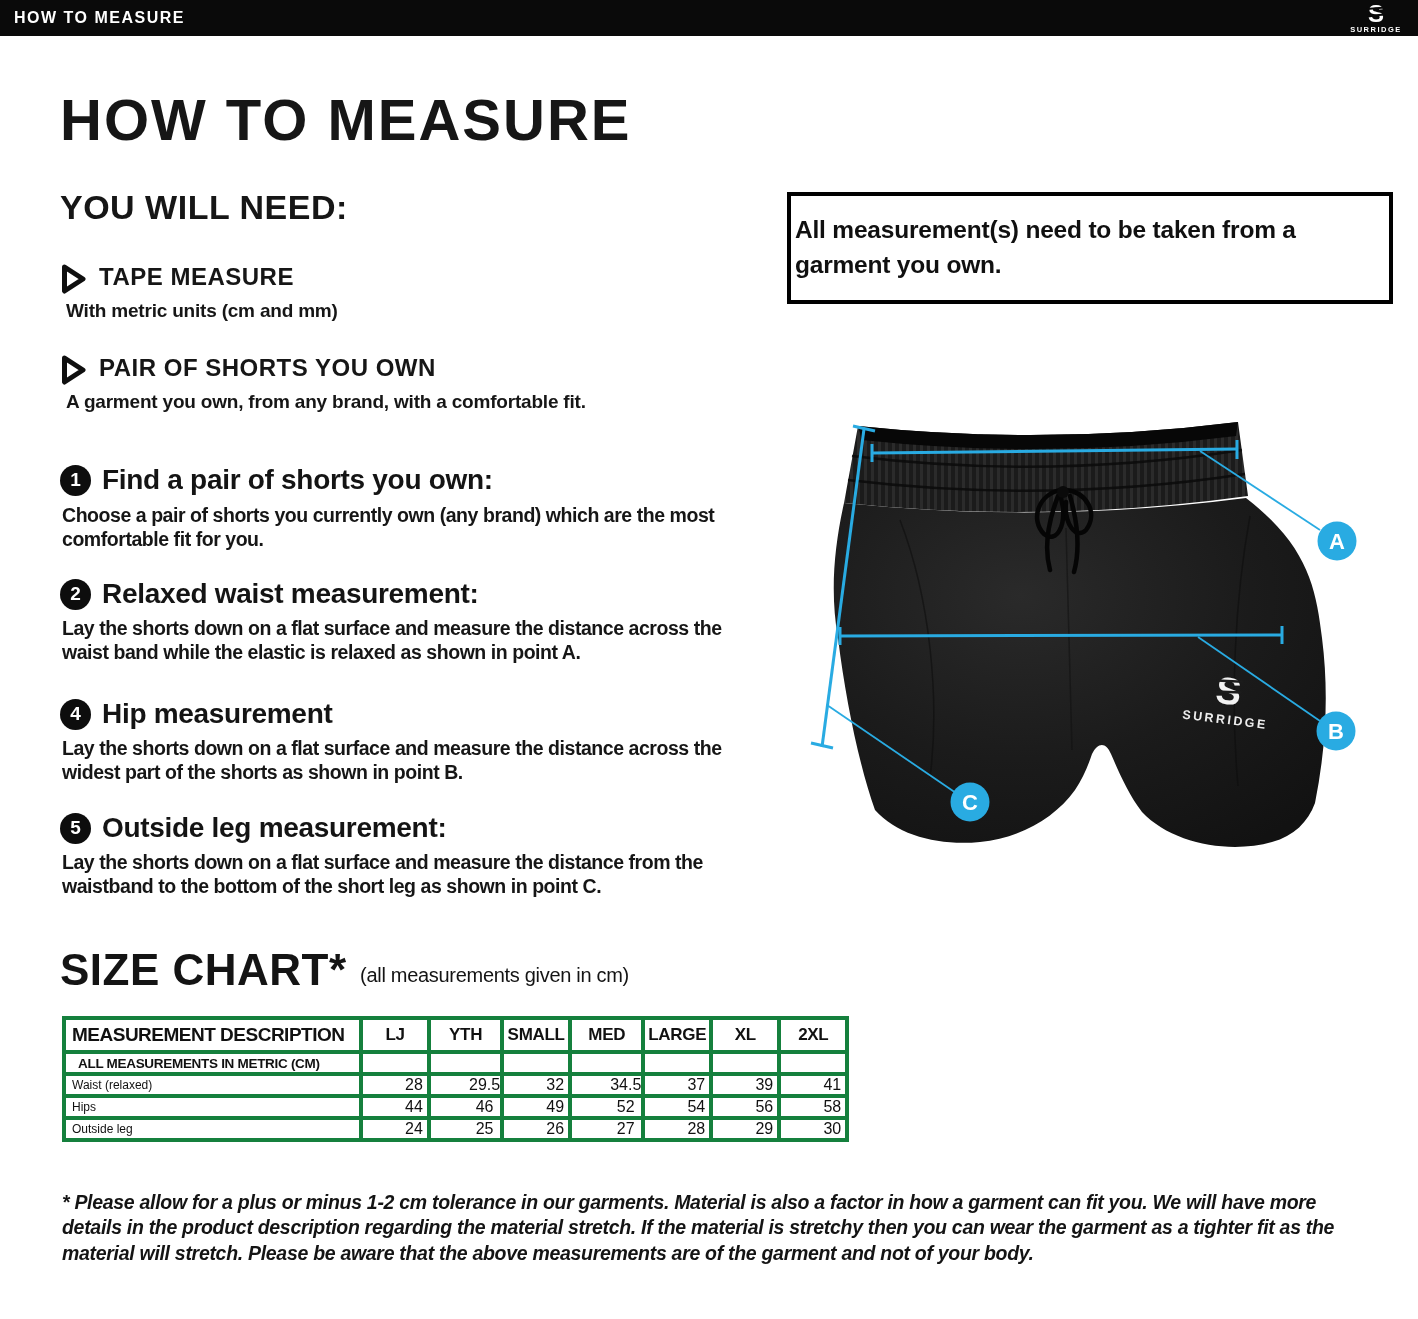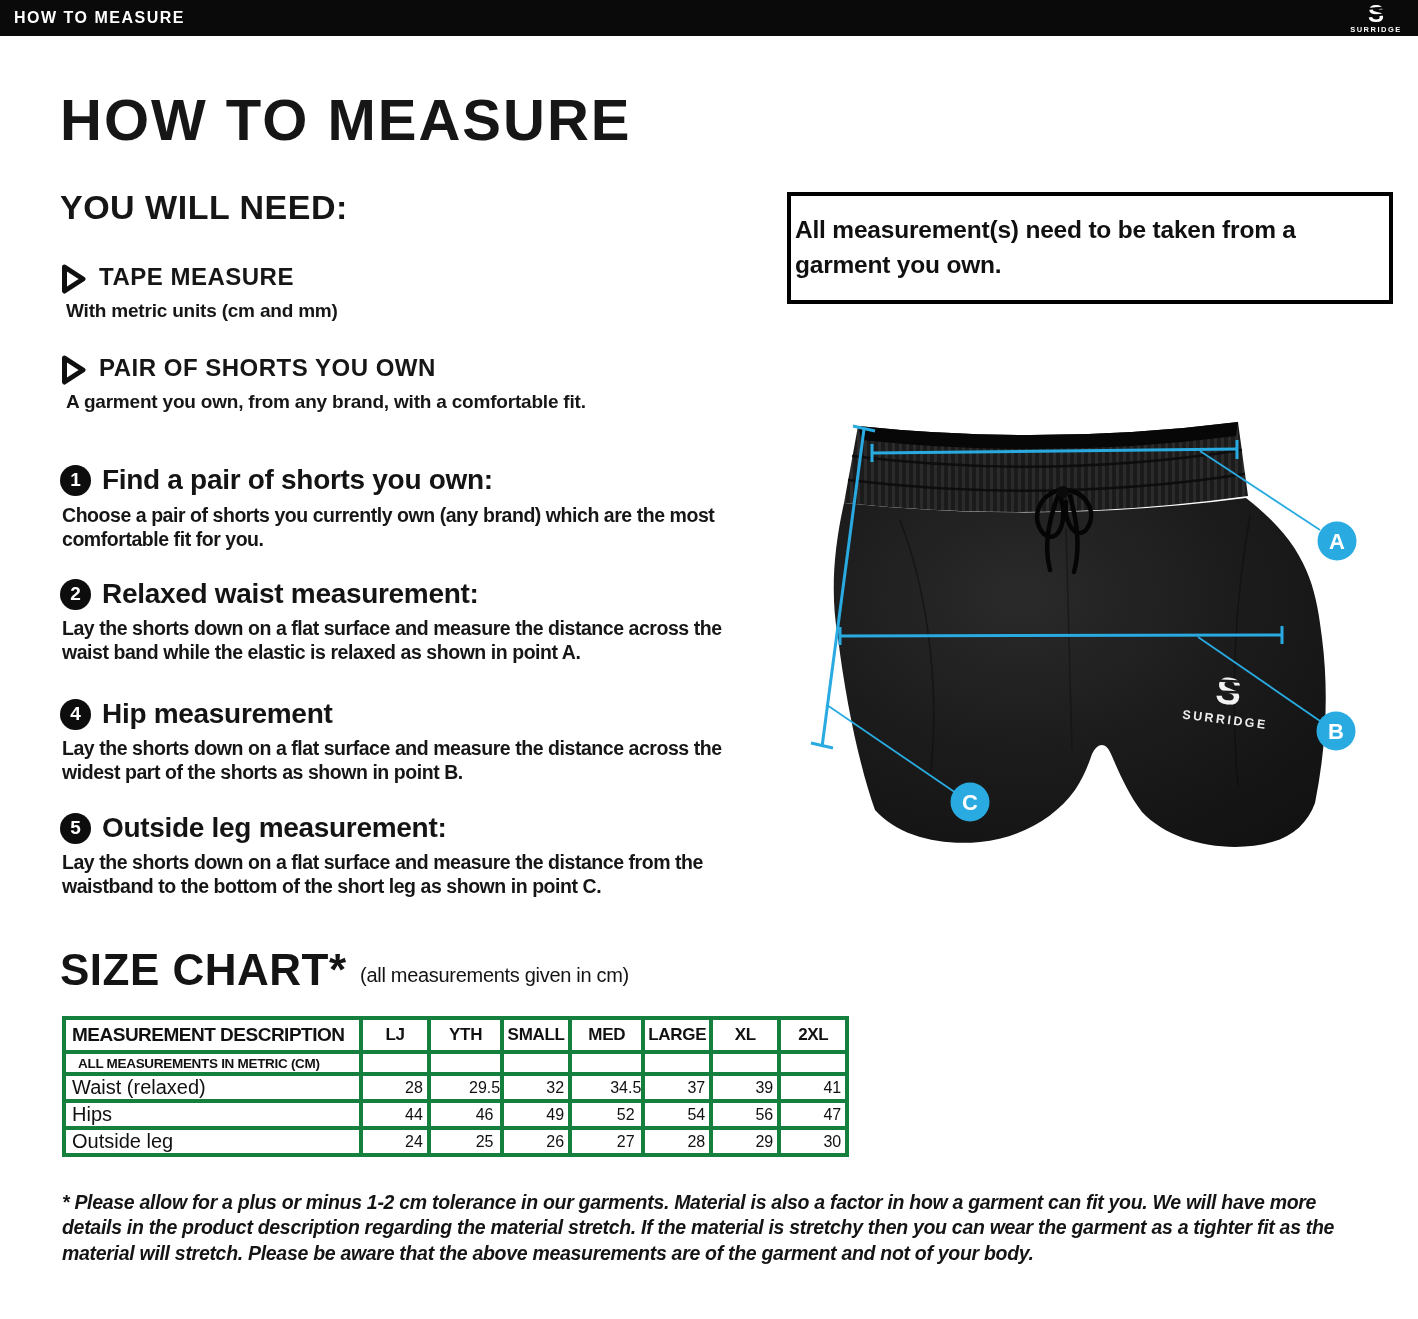--- a/index.html
+++ b/index.html
@@ -36,21 +36,21 @@
   
   .size-chart-head { position:absolute; left:60px; top:945px; }
   .size-chart-title { display:inline; font-size:44px; font-weight:bold; letter-spacing:0.5px; color:#141414; }
   .size-chart-sub { display:inline-block; margin-left:9px; font-size:20px; font-weight:normal; letter-spacing:-0.3px; position:relative; top:-3px; color:#141414; }
 
   table.size-table { position:absolute; left:62px; top:1016px; border-collapse:collapse; table-layout:fixed; background:#fff; }
   .size-table td, .size-table th { border:4px solid #15803d; overflow:hidden; white-space:nowrap; }
   .size-table th.desc { text-align:left; padding-left:6px; font-size:19px; letter-spacing:-0.5px; height:34px; }
   .size-table th.size { text-align:center; font-size:17px; letter-spacing:-0.3px; }
   .size-table td.metric { font-size:13.5px; font-weight:bold; letter-spacing:-0.3px; padding-left:12px; height:22px; }
-  .size-table td.rowlabel { font-size:20px; padding-left:6px; height:20px; }
+  .size-table td.rowlabel { font-size:12px; padding-left:6px; height:20px; }
   .size-table td.val { font-size:16px; text-align:center;padding-left:38px; }
 
   
   .disclaimer { position:absolute; left:62px; top:1190px; width:1308px; font-size:19.5px; font-weight:bold; font-style:italic;
                 line-height:1.3; letter-spacing:-0.3px; color:#141414; }
 
   
   .diagram { position:absolute; left:780px; top:398px; width:620px; height:465px; }
 </style>
 </head>
@@ -259,21 +259,21 @@
       <td class="val">41</td>
     </tr>
     <tr>
       <td class="rowlabel">Hips</td>
       <td class="val">44</td>
       <td class="val">46</td>
       <td class="val">49</td>
       <td class="val">52</td>
       <td class="val">54</td>
       <td class="val">56</td>
-      <td class="val">47</td>
+      <td class="val">58</td>
     </tr>
     <tr>
       <td class="rowlabel">Outside leg</td>
       <td class="val">24</td>
       <td class="val">25</td>
       <td class="val">26</td>
       <td class="val">27</td>
       <td class="val">28</td>
       <td class="val">29</td>
       <td class="val">30</td>

